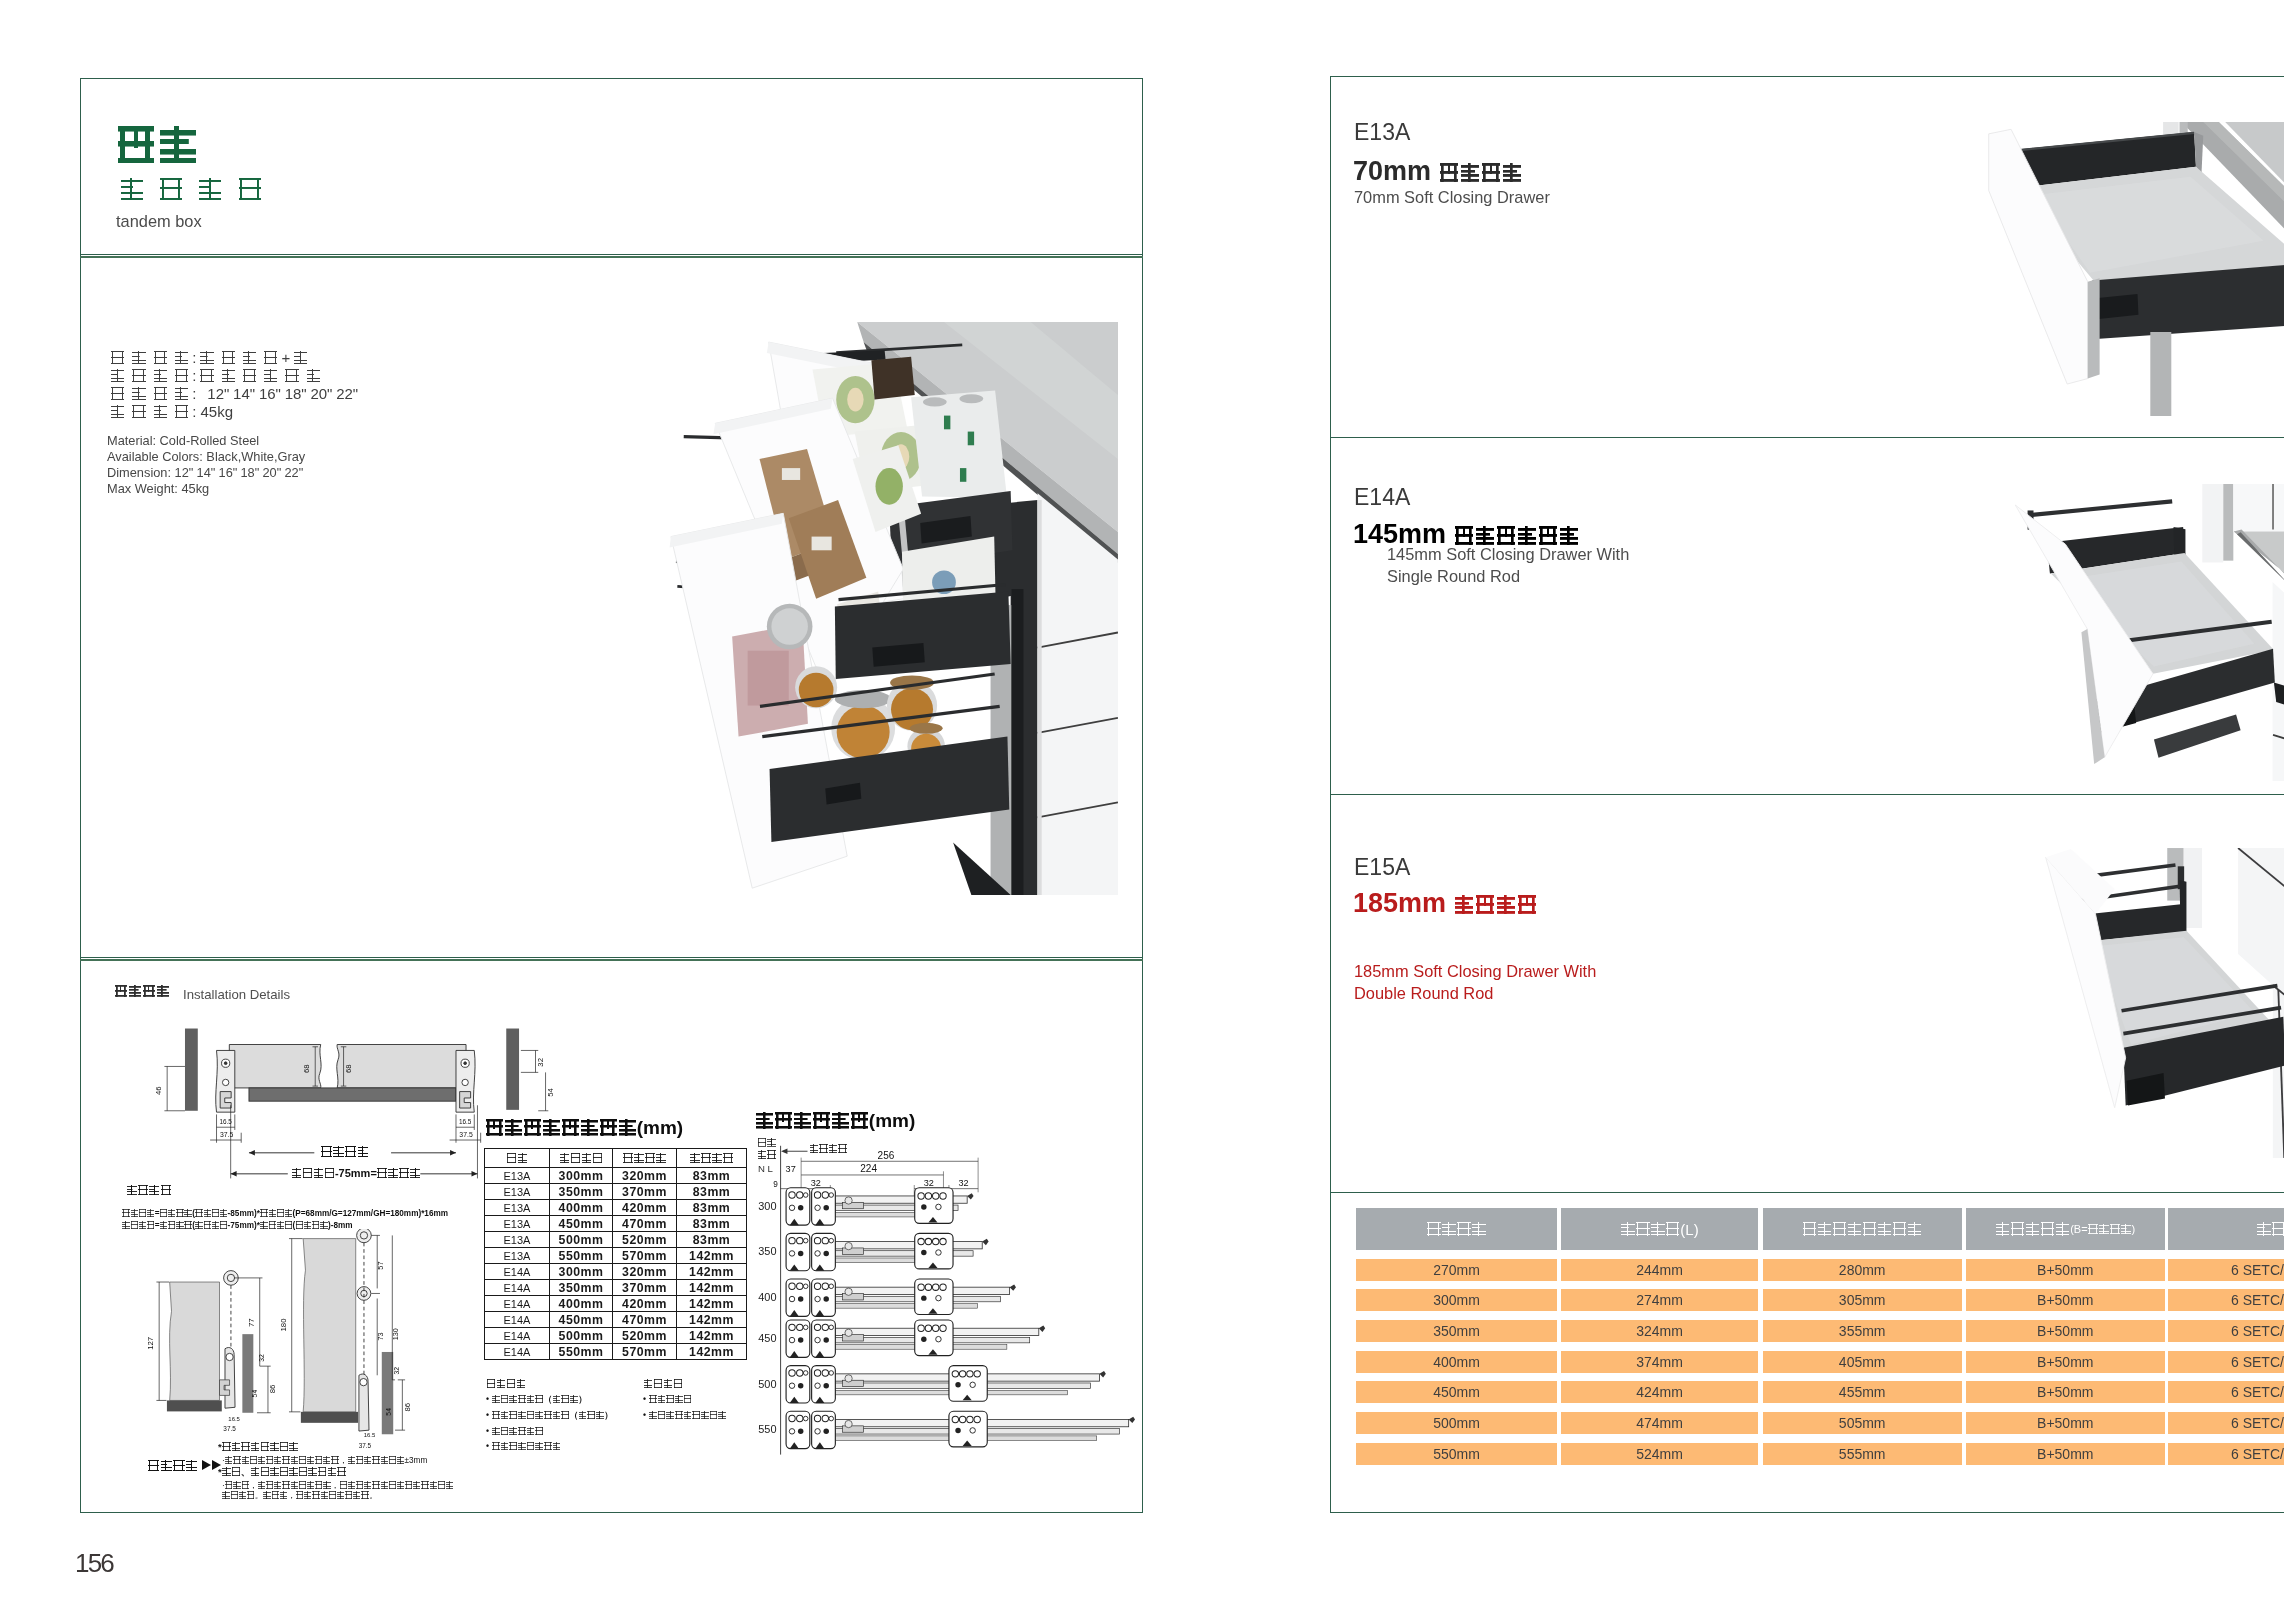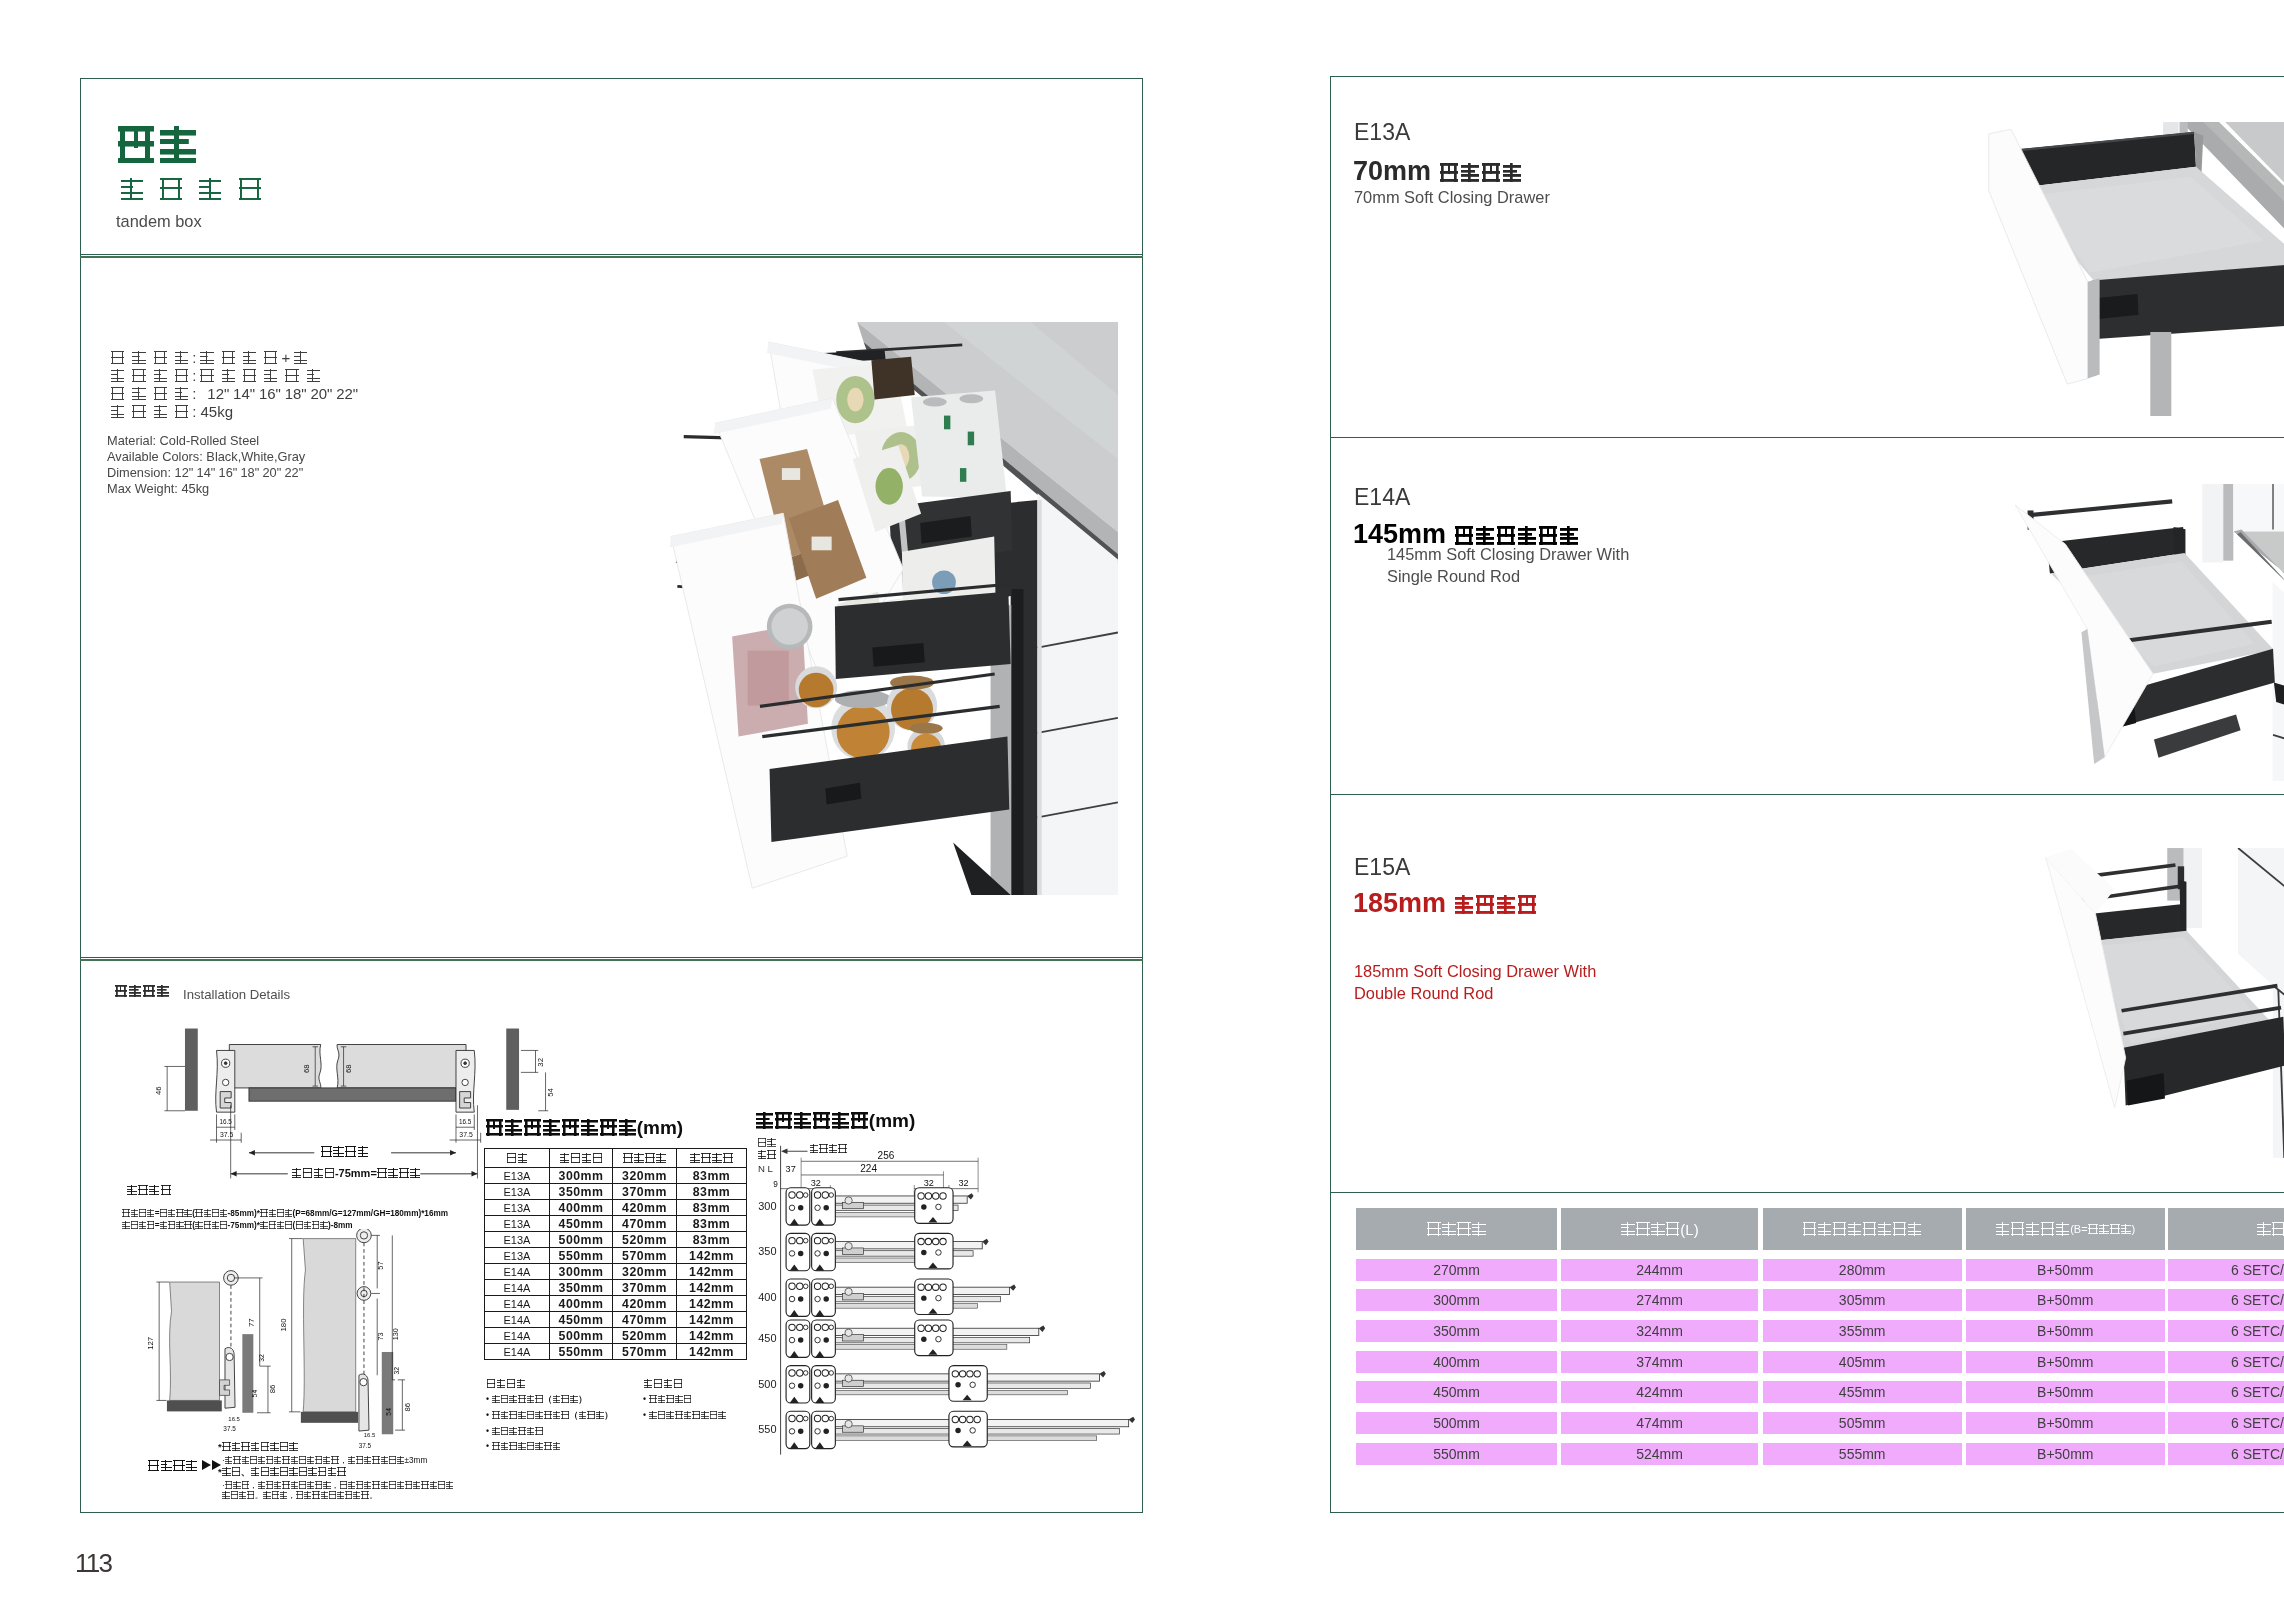--- a/index.html
+++ b/index.html
@@ -698,21 +698,21 @@
           <circle cx="500" cy="628" r="7" fill="none" stroke="#222" stroke-width="2.2"></circle>
           <circle cx="458" cy="652" r="6" fill="#222"></circle>
           <circle cx="490" cy="652" r="6" fill="none" stroke="#222" stroke-width="2"></circle>
           <polygon points="468,686 478,674 488,686" fill="#222"></polygon>
           <rect x="205" y="642" width="46" height="14" fill="#cfcfcf" stroke="#333" stroke-width="1.5"></rect>
           <circle cx="218" cy="638" r="8" fill="#e6e6e6" stroke="#333" stroke-width="1.5"></circle>
         </g>
 </svg>
 </div>
 
-<div class="abs" style="left:75px;top:1548px;font-size:26px;color:#3c3736;letter-spacing:-1.8px;">113</div>
+<div class="abs" style="left:75px;top:1548px;font-size:26px;color:#3c3736;letter-spacing:-1.8px;">156</div>
 
 <div class="abs" style="left:1330px;top:76px;width:1063px;height:1437px;border:0.9px solid #2e5f4c;box-sizing:border-box;"></div>
 
 <div class="ln" style="left:1330px;top:437px;width:1063px;height:0.9px;"></div>
 
 <div class="ln" style="left:1330px;top:794px;width:1063px;height:0.9px;"></div>
 
 <div class="ln" style="left:1330px;top:1192px;width:1063px;height:0.9px;"></div>
 
 <div class="abs" style="left:1354px;top:119px;font-size:23px;color:#3a3a3a;">E13A</div>
@@ -843,21 +843,21 @@
 
 <polygon points="323,20 432,144 498,459 474,568" fill="#fcfcfd" stroke="#ececed" stroke-width="2"></polygon>
 <polygon points="323,20 378,2 474,90 432,144" fill="#fbfbfc"></polygon>
 </svg></div>
 
 <div class="abs" id="rtable" style="left:1356px;top:1208px;width:1019px;">
 <style>
 #rtable .hr{display:flex;height:42px;}
 #rtable .hc{background:#a6abaf;color:#fff;font-size:15px;display:flex;align-items:center;justify-content:center;}
 #rtable .dr{display:flex;height:22px;margin-top:8.7px;}
-#rtable .dc{background:#f0abfc;color:#3f3f3f;font-size:14px;display:flex;align-items:center;justify-content:center;}
+#rtable .dc{background:#fdba74;color:#3f3f3f;font-size:14px;display:flex;align-items:center;justify-content:center;}
 #rtable .w1{width:201px;margin-right:4.1px;}
 #rtable .w2{width:197px;margin-right:4.6px;}
 #rtable .w3{width:199px;margin-right:4.1px;}
 #rtable .w4{width:199px;margin-right:3.7px;}
 #rtable .w5{width:206px;margin-right:0;}
 </style>
 
 <div class="hr">
 <div class="hc w1">
           <span class="z"></span>

